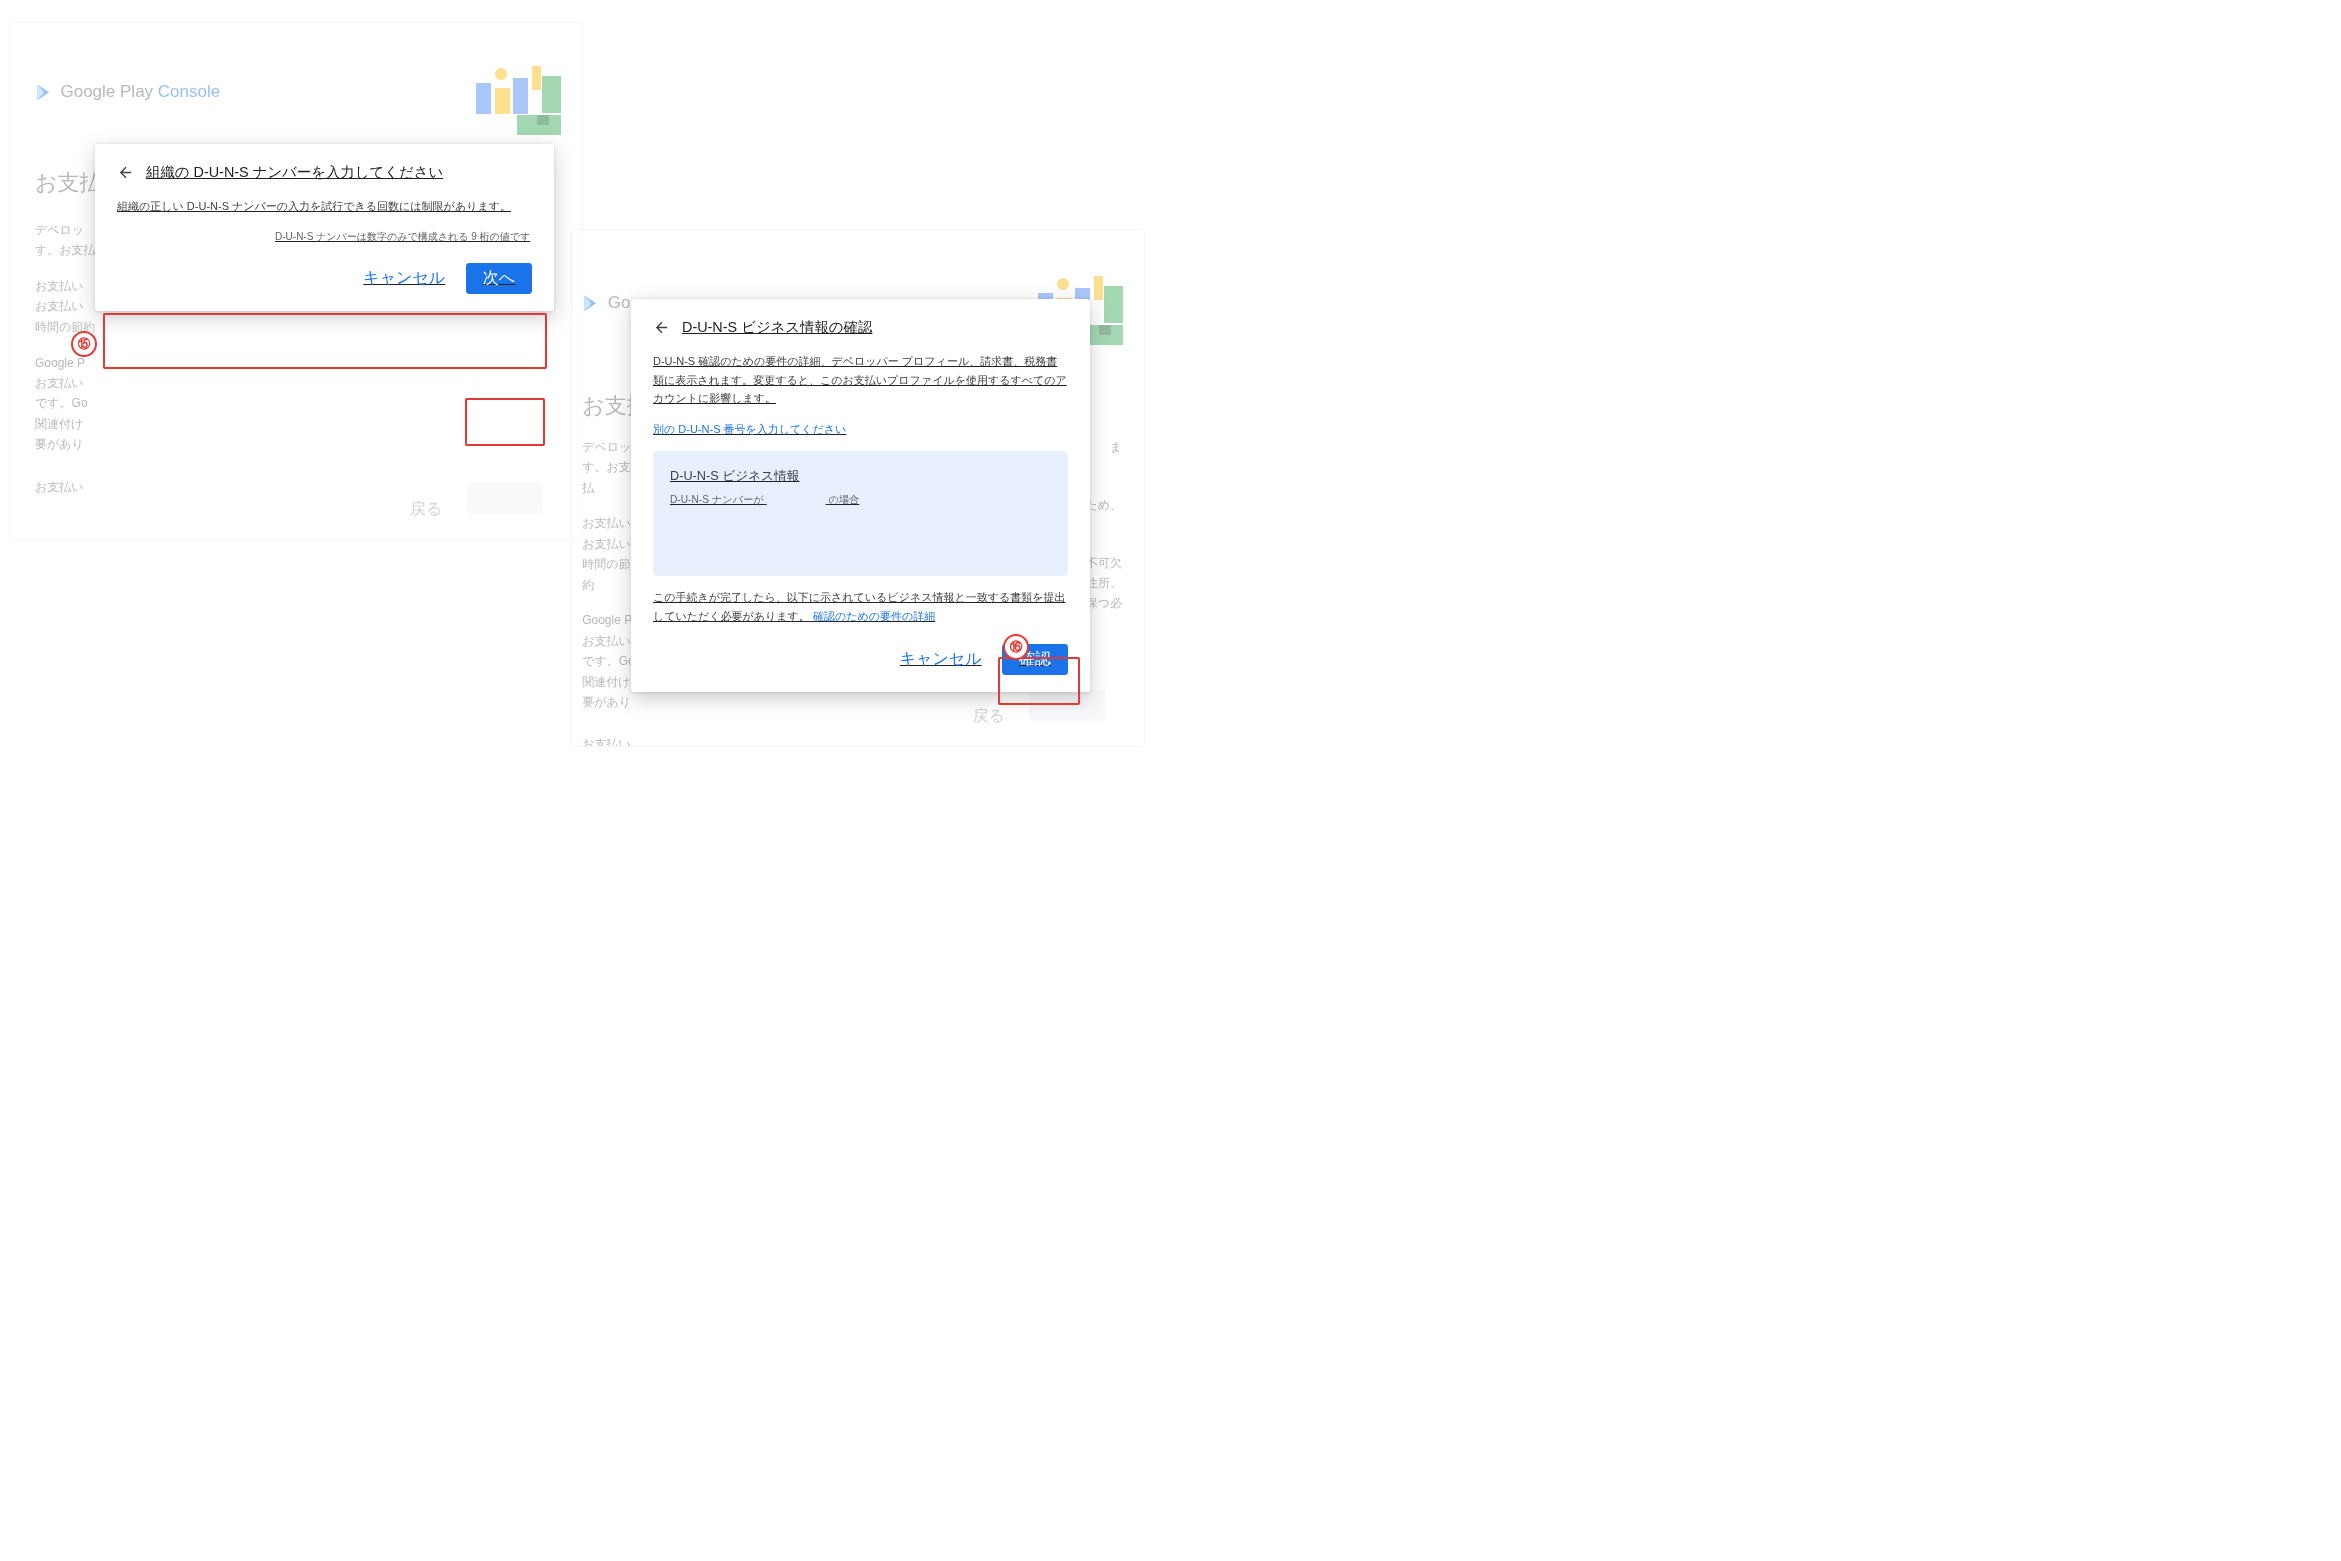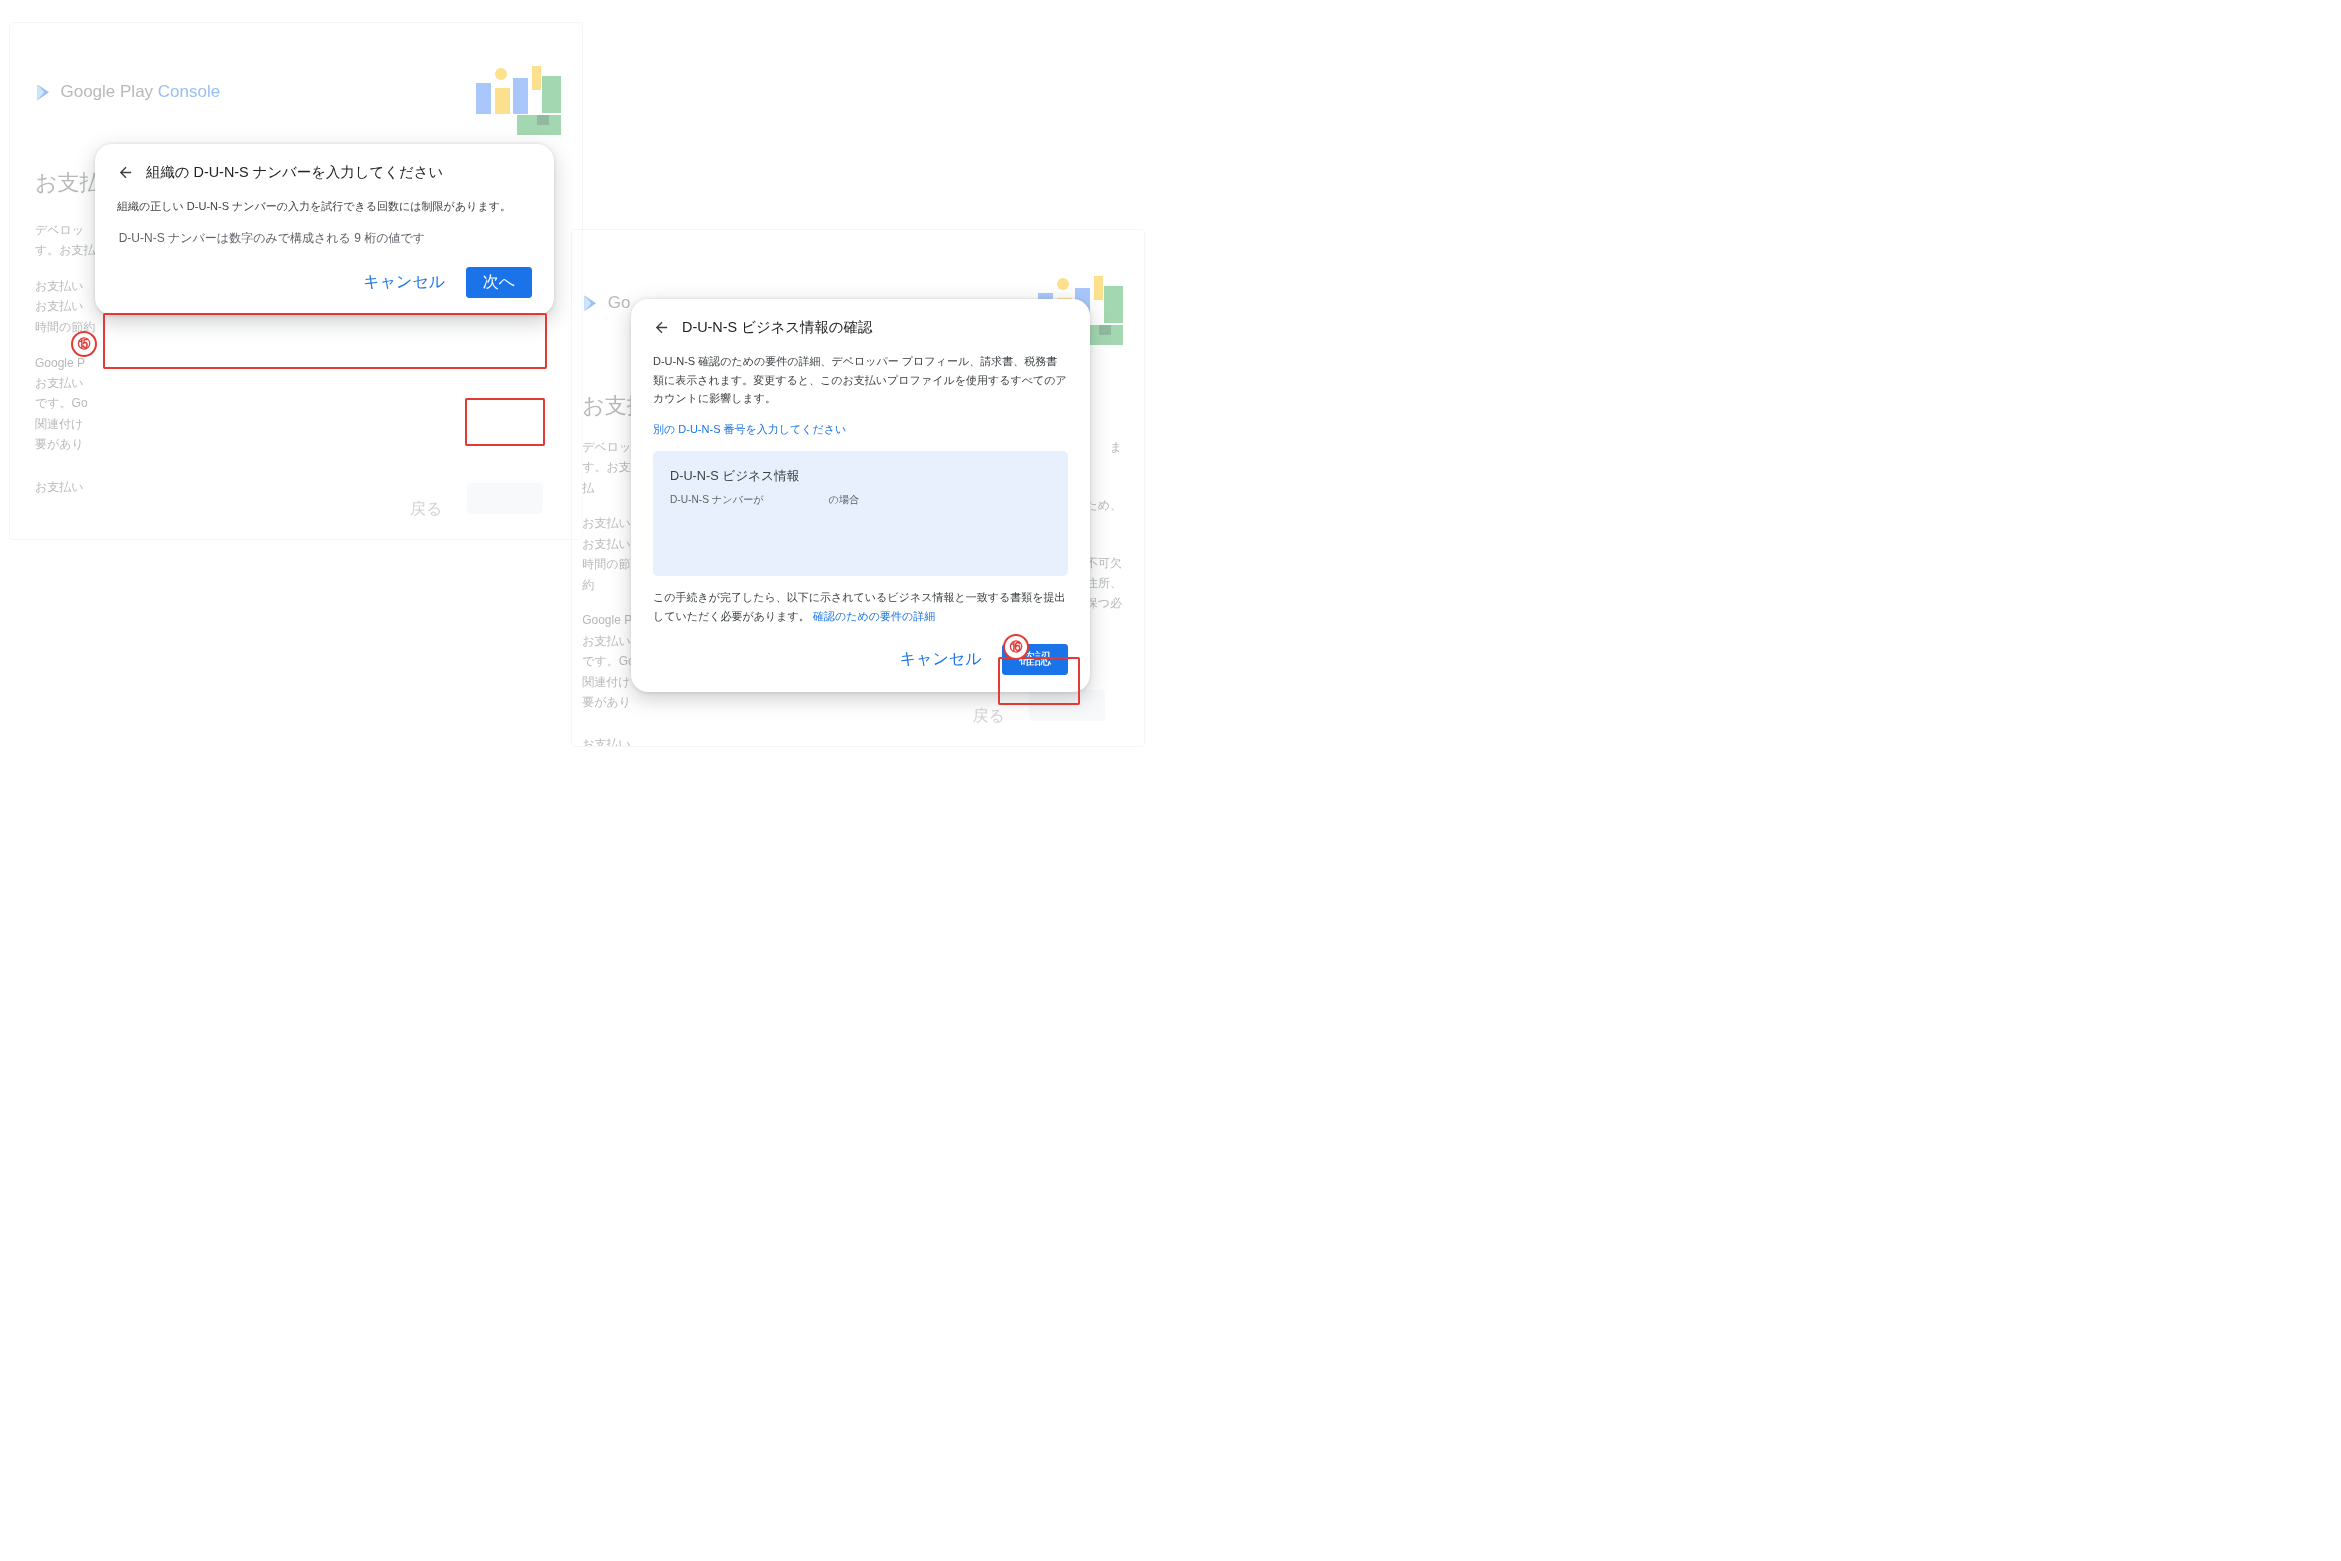--- a/index.html
+++ b/index.html
@@ -10,28 +10,28 @@
   .brand{display:flex;align-items:center;gap:6.8px;font-size:17px;color:#5f6368;}
   .brand .play{width:18.7px;height:18.7px;}
   .brand .blue{color:#1a73e8;}
   .h1{font-size:22px;color:#5f6368;}
   .para{font-size:12px;color:#5f6368;line-height:1.7;}
   .btn{display:inline-flex;align-items:center;justify-content:center;height:31px;padding:0 17px;border-radius:3.4px;font-size:16px;}
   .btn-flat{color:#1a73e8;background:transparent;}
   .btn-primary{background:#1a73e8;color:#fff;}
   .btn-grey{background:#f1f3f4;color:#80868b;}
   
-  .modal{position:absolute;background:#fff;border-radius:17px;box-shadow:0 6.8px 20.4px rgba(60,64,67,.25),0 0.8px 3.4px rgba(60,64,67,.15);box-sizing:border-box;padding:18.7px 22px 17px;}
+  .modal{position:absolute;background:#fff;border-radius:3px;box-shadow:0 6.8px 20.4px rgba(60,64,67,.25),0 0.8px 3.4px rgba(60,64,67,.15);box-sizing:border-box;padding:18.7px 22px 17px;text-decoration:underline;}
   .modal-header{display:flex;align-items:center;gap:12px;margin-bottom:15.3px;}
   .back-arrow{width:17px;height:17px;flex:none;}
   .modal-title{font-size:14.4px;font-weight:500;color:#202124;}
   .modal-body{font-size:11px;color:#3c4043;line-height:1.7;}
   .modal-body p{margin:0 0 12px;}
   .input{width:100%;box-sizing:border-box;border:0.8px solid #80868b;border-radius:3.4px;height:42px;padding:0 12px;font-size:12.7px;color:#5f6368;background:#fff;}
-  .helper{font-size:12px;color:#5f6368;margin:5.1px 1.7px 0;}
+  .helper{font-size:10px;color:#5f6368;margin:5.1px 1.7px 0;text-align:right;}
   .modal-actions{display:flex;justify-content:flex-end;align-items:center;gap:3.4px;margin-top:18.7px;}
   .link{color:#1a73e8;text-decoration:none;}
   .info-card{background:#e8f0fe;border-radius:5.1px;padding:15.3px 17px 68px;margin:12px 0;}
   .info-card .t1{font-size:12.7px;color:#3c4043;margin:0 0 3.4px;}
   .info-card .t2{font-size:10.2px;color:#5f6368;}
   
   .redbox{position:absolute;border:2.5px solid #e53935;border-radius:1.7px;box-sizing:border-box;pointer-events:none;}
   .badge{position:absolute;width:22px;height:22px;border:2.1px solid #e53935;border-radius:50%;color:#e53935;font-weight:700;font-size:12.7px;display:flex;align-items:center;justify-content:center;background:#fff;}
   
   .deco{position:absolute;}

